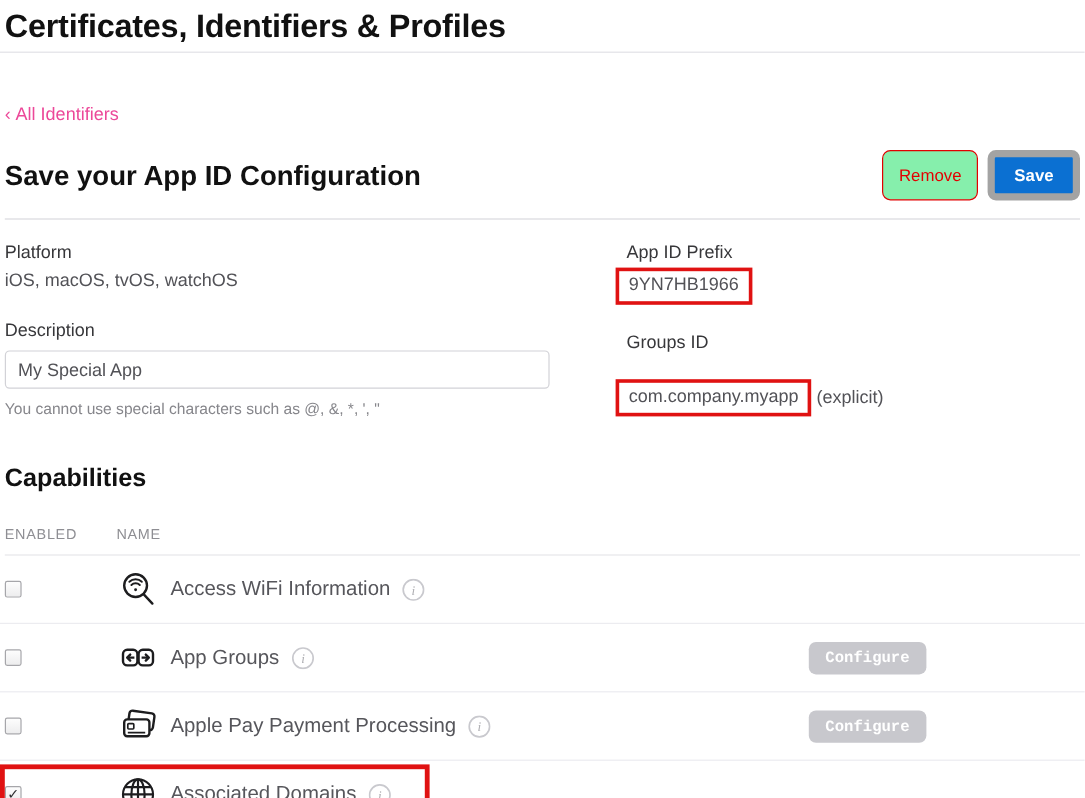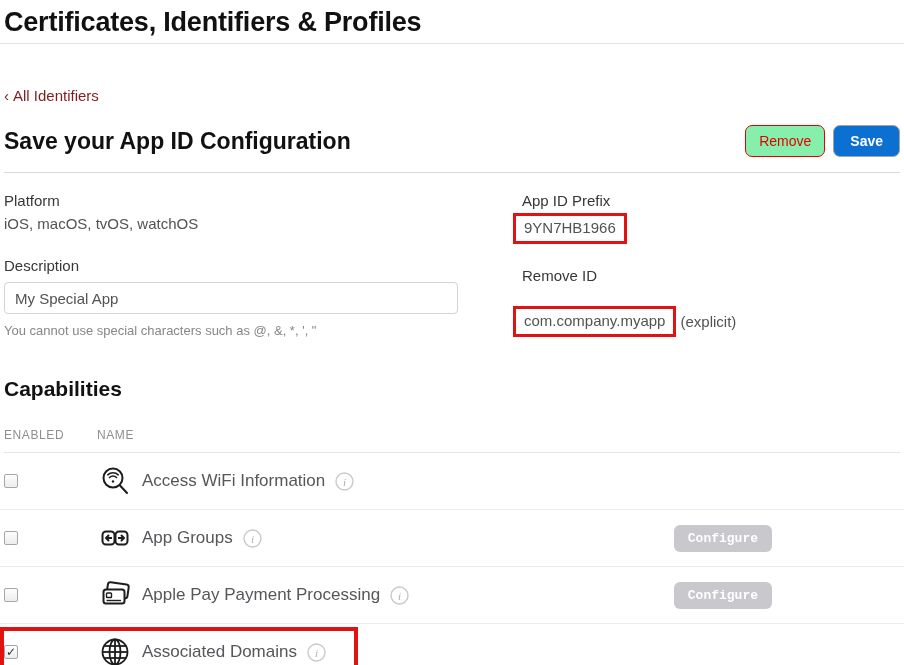--- a/index.html
+++ b/index.html
@@ -14,38 +14,38 @@
   
   .page-title {
     font-size:27px; font-weight:700; letter-spacing:-0.2px;
     padding:7px 4px 5px 4px; color:#111;
   }
   .title-rule { border-bottom:1px solid #e2e2e7; }
 
   
   .back-link {
     display:inline-block; margin:43px 0 0 4px;
-    font-size:15px; color:#7f1d1d; text-decoration:none; cursor:pointer;text-align:right;
+    font-size:15px; color:#ec4899; text-decoration:none; cursor:pointer;text-align:right;
   }
   .back-link .chev { margin-right:4px; font-size:15px; }
 
   
   .section-head {
     display:flex; align-items:center; margin:20px 4px 0 4px;
     padding-bottom:15px; border-bottom:1px solid #dadade;
   }
   .section-head h2 { font-size:23px; font-weight:700; color:#111; line-height:30px; }
   .head-actions { margin-left:auto; display:flex; gap:8px; }
   .btn { font-family:inherit; font-size:14px; line-height:1; cursor:pointer; border-radius:7px; }
   .btn-remove {
     background:#86efac; color:#e30000; border:1px solid #e30000;
     padding:8px 13px; font-weight:400;
   }
   .btn-save {
-    background:#0b70d2; color:#fff; border:1px solid #a3a3a3;
+    background:#0b70d2; color:#fff; border:6px solid #a3a3a3;
     padding:8px 16px; font-weight:700;
   }
 
   
   .form-grid {
     display:grid; grid-template-columns:518px 1fr;
     padding:18px 4px 0 4px;
   }
   .field-label { font-size:15px; font-weight:500; color:#37373a; line-height:20px; }
   .field-value { font-size:15px; color:#525257; line-height:20px; margin-top:3px; }
@@ -133,21 +133,21 @@
       <input class="text-input" type="text" value="My Special App" style="">
       <div class="help-text">You cannot use special characters such as @, &amp;, *, ', "</div>
     </div>
 
     <div class="form-col-right">
       <div class="field-label">App ID Prefix</div>
       <div class="red-box">
         <span class="field-value">9YN7HB1966</span>
       </div>
 
-      <div class="field-label stack-gap">Remove ID</div>
+      <div class="field-label stack-gap">Groups ID</div>
       <div class="inline-row">
         <div class="red-box" style="margin-top:0;">
           <span class="field-value">com.company.myapp</span>
         </div>
         <span class="value-suffix">(explicit)</span>
       </div>
     </div>
   </div>
 
   <h3 class="cap-heading">Capabilities</h3>

